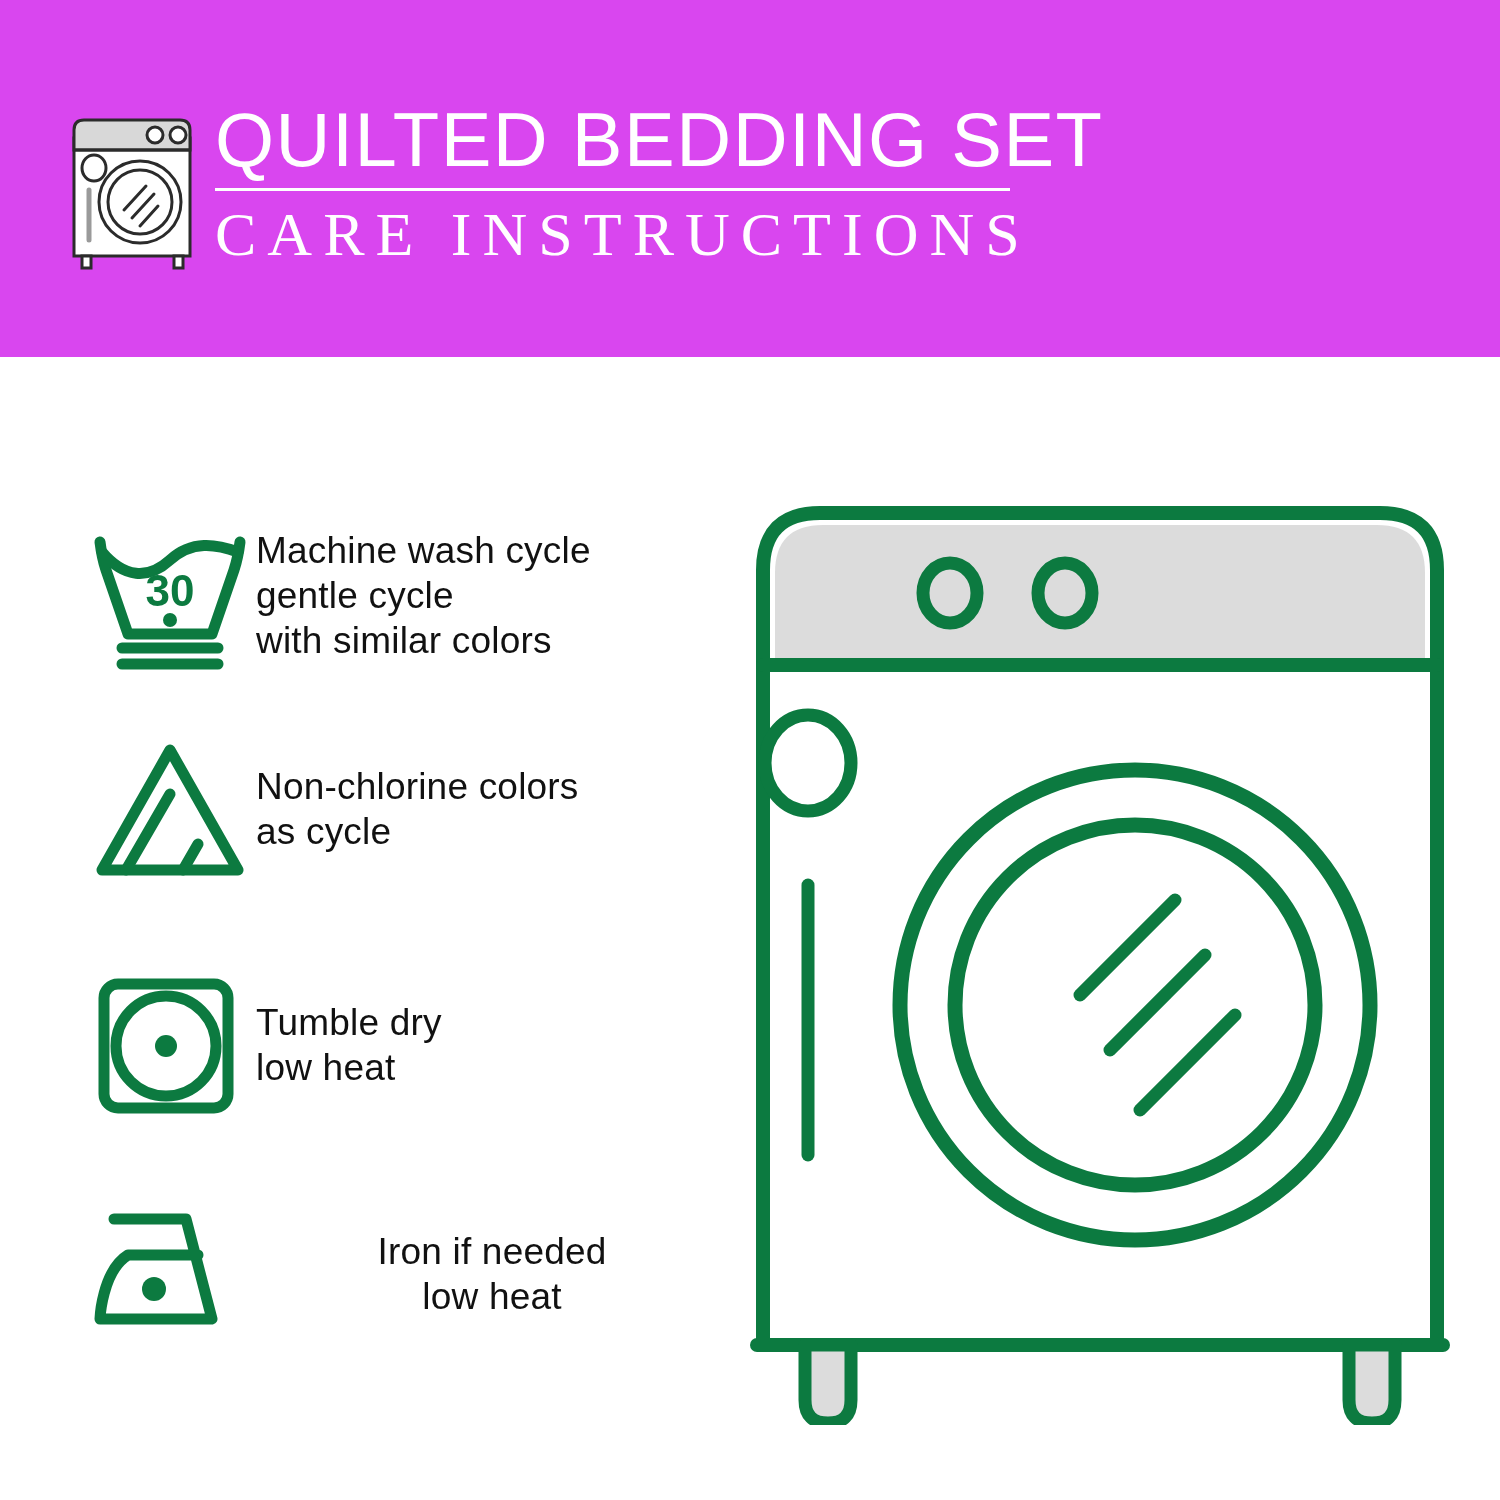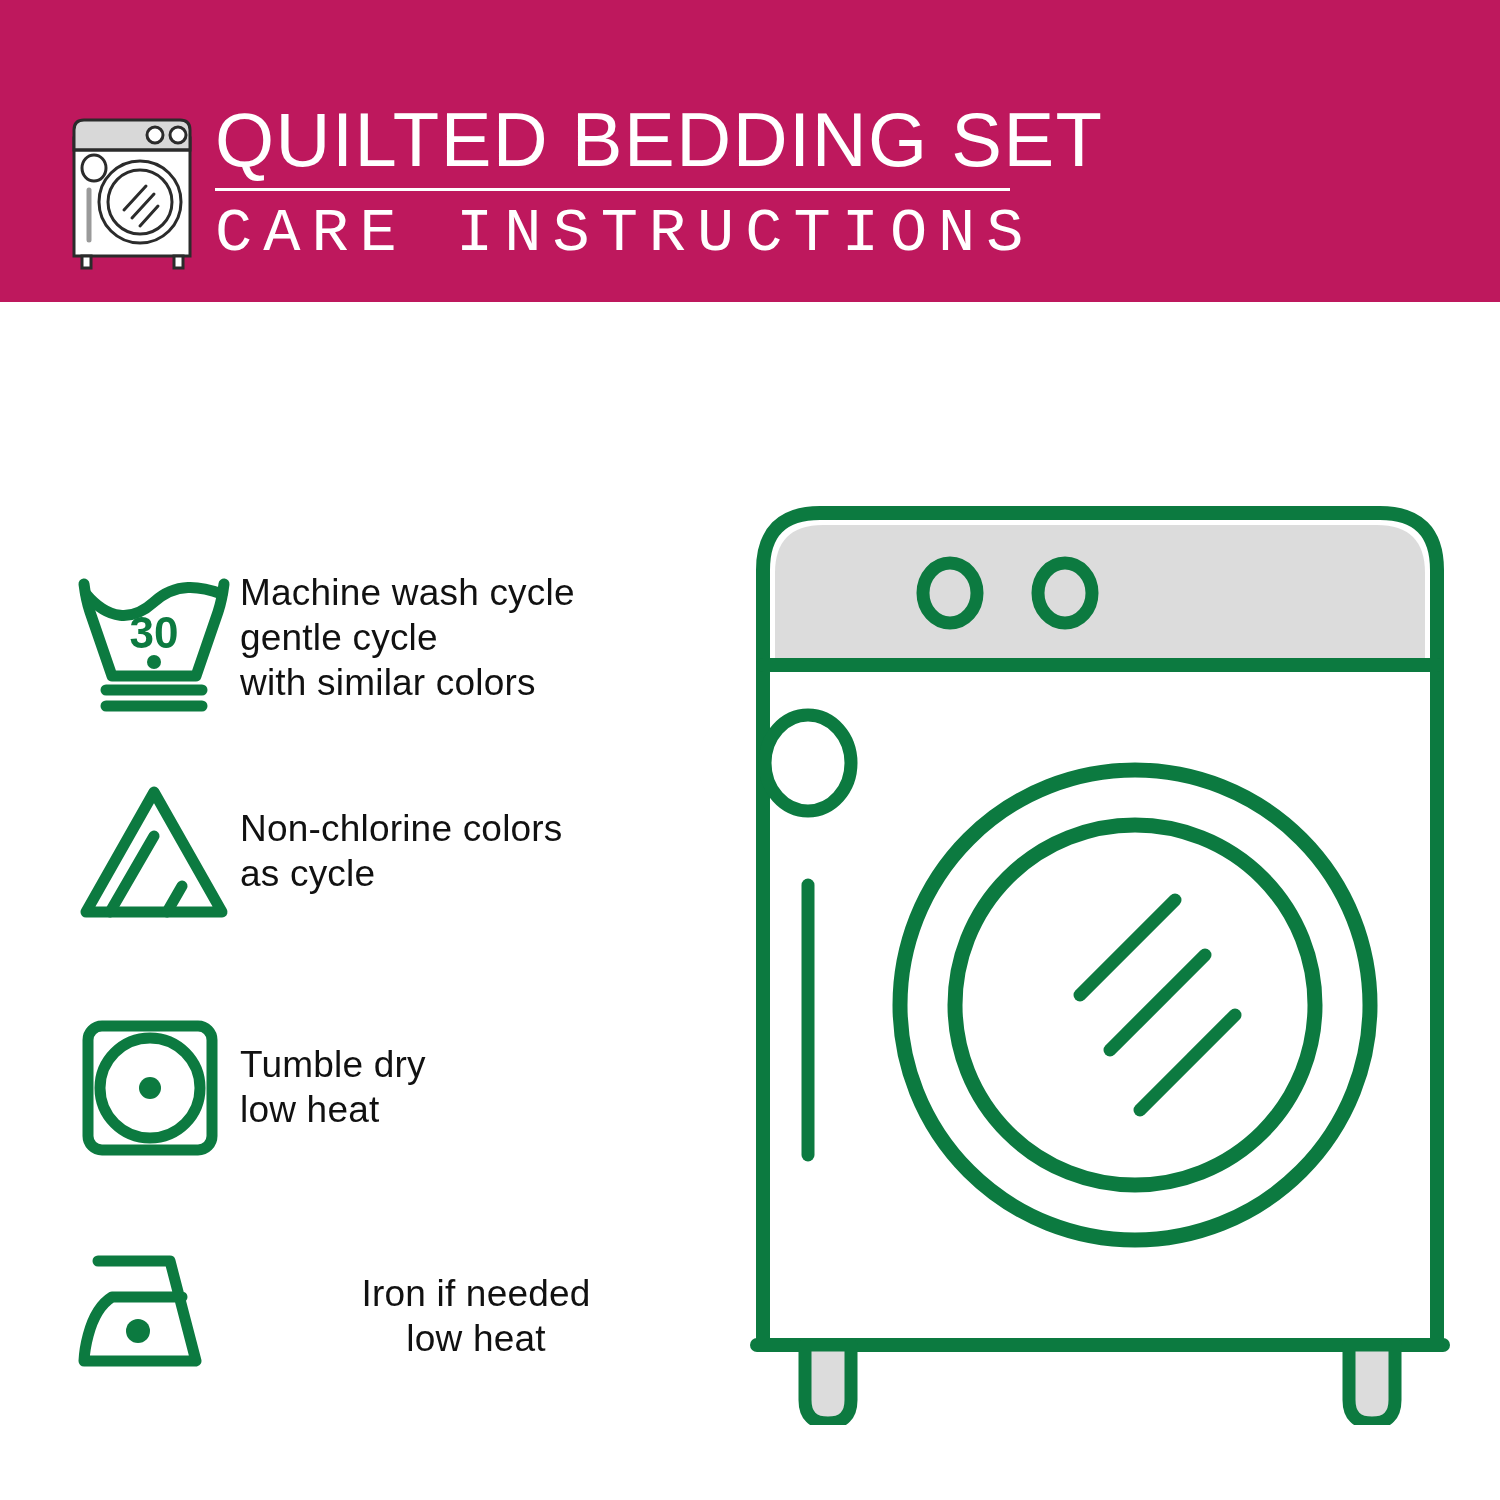--- a/index.html
+++ b/index.html
@@ -18,22 +18,22 @@
     background: #ffffff;
     overflow: hidden;
   }
 
   
   .header-band {
     position: absolute;
     left: 0;
     top: 0;
     width: 1500px;
-    height: 302px;
-    background: #be185d;
+    height: 357px;
+    background: #d946ef;
   }
   .header-icon {
     position: absolute;
     left: 62px;
     top: 106px;
     width: 140px;
     height: 166px;
   }
   .header-text {
     position: absolute;
@@ -51,37 +51,36 @@
     white-space: nowrap;
   }
   .title-rule {
     margin-top: 6px;
     margin-bottom: 8px;
     width: 795px;
     height: 3px;
     background: #ffffff;
   }
   .title-sub {
-    font-family: Liberation Mono, monospace;
+    font-family: Liberation Serif, serif;
     font-size: 62px;
     line-height: 70px;
     font-weight: 400;
     color: #ffffff;
     letter-spacing: 11px;
     white-space: nowrap;
   }
 
   
   .care-list {
     position: absolute;
-    left: 0;
+    left: 16px;
     top: 357px;
     width: 720px;
     height: 854px;
-    margin-top: 42px;
   }
   .care-row {
     position: absolute;
     left: 72px;
     display: flex;
     align-items: flex-start;
     width: 640px;
   }
   .care-row.r0 { top: 165px; }
   .care-row.r1 { top: 375px; }

